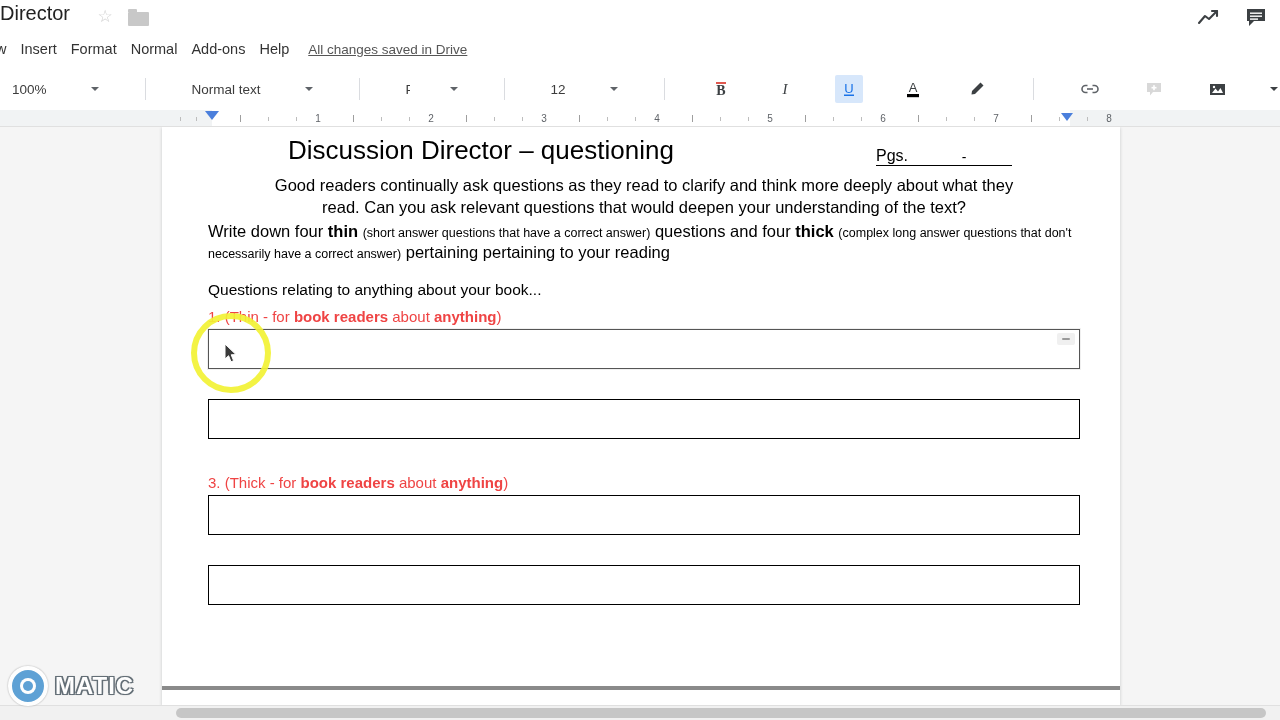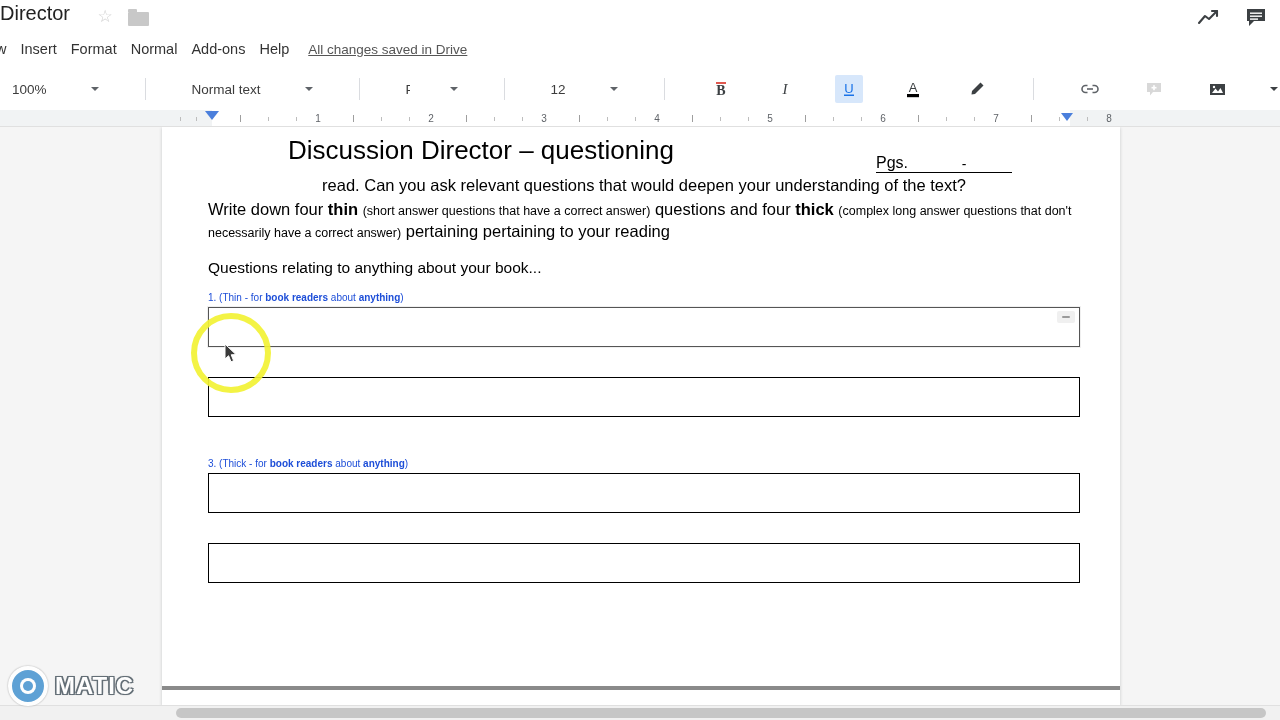--- a/index.html
+++ b/index.html
@@ -236,21 +236,21 @@
   .doc-h1 {
     position: absolute;
     left: 80px; top: 0;
     font-size: 26px;
     color: #000;
     white-space: nowrap;
     font-family: "Liberation Sans", sans-serif;
   }
   .pgs-block {
     position: absolute;
-    right: 60px; top: 19px;
+    right: 60px; top: 12px;
     width: 144px;
   }
   .pgs-label {
     font-size: 16px;
     color: #000;
     border-bottom: 1px solid #000;
     display: inline-block;
     width: 40px;
   }
   .pgs-line {
@@ -275,23 +275,23 @@
     font-size: 12.5px;
   }
   .bold { font-weight: bold; }
 
   .q-lead {
     margin-top: 17px;
     font-size: 15.5px;
     color: #000;
   }
   .q-label {
-    font-size: 10px;
-    color: #1d4ed8;
-    margin-top: 15px;
+    font-size: 15px;
+    color: #ef4444;
+    margin-top: 9px;
   }
   .answer-box {
     margin-top: 4px;
     height: 40px;
     border: 1px solid #000;
     background: #fff;
     position: relative;
   }
   .answer-box.first {
     border: 1px solid #555;
@@ -703,20 +703,21 @@
     <div class="page">
       <div class="page-inner">
 
         <div class="hdr-row">
           <div class="doc-h1">Discussion Director – questioning</div>
           <div class="pgs-block">
             <span class="pgs-label">Pgs.</span><span class="pgs-line">-</span>
           </div>
         </div>
 
+        <p class="para">Good readers continually ask questions as they read to clarify and think more deeply about what they</p>
         <p class="para">read.  Can you ask relevant questions that would deepen your understanding of the text?</p>
 
         <p class="para left" style="margin-top:2px;">
           <span>Write down four </span><span class="bold">thin</span>
           <span class="small">(short answer questions that have a correct answer)</span><span> questions and four </span><span class="bold">thick</span>
           <span class="small">(complex long answer questions that don't necessarily have a correct answer)</span><span> pertaining pertaining to your reading</span>
         </p>
 
         <div class="q-lead">Questions relating to anything about your book...</div>
 

